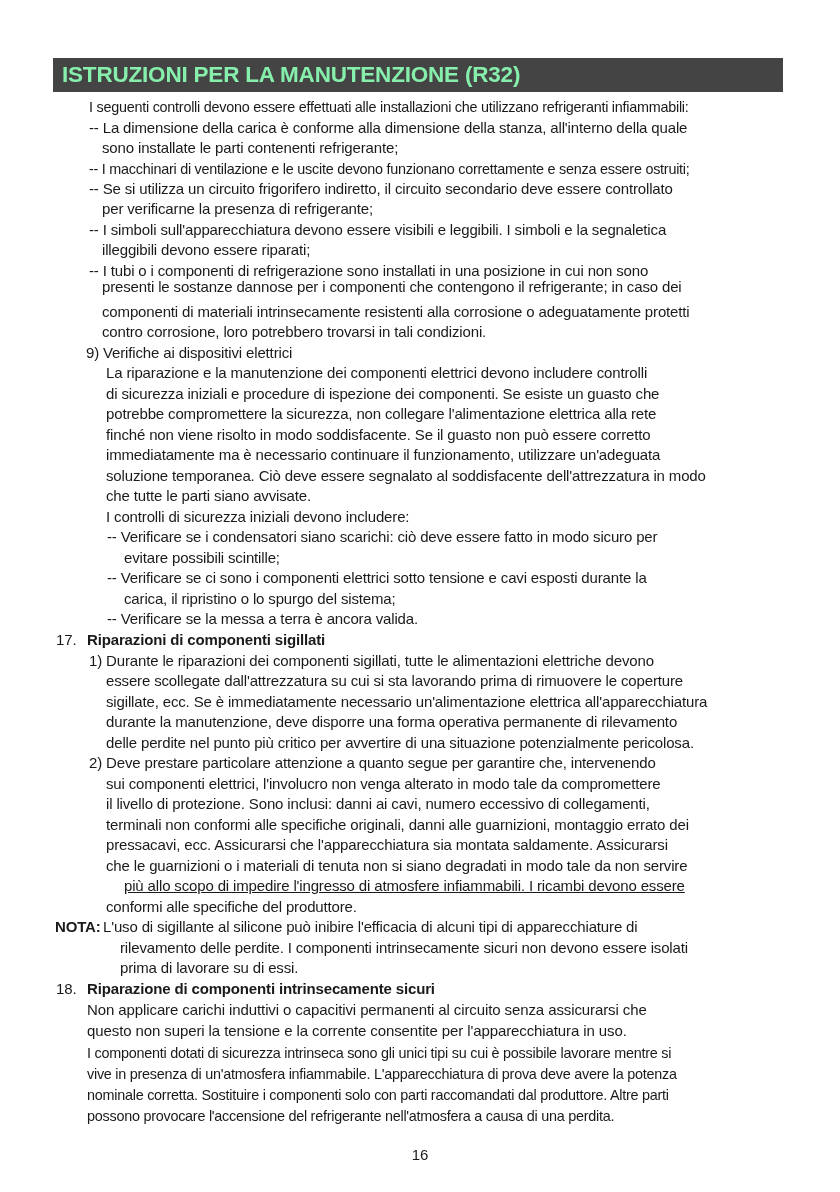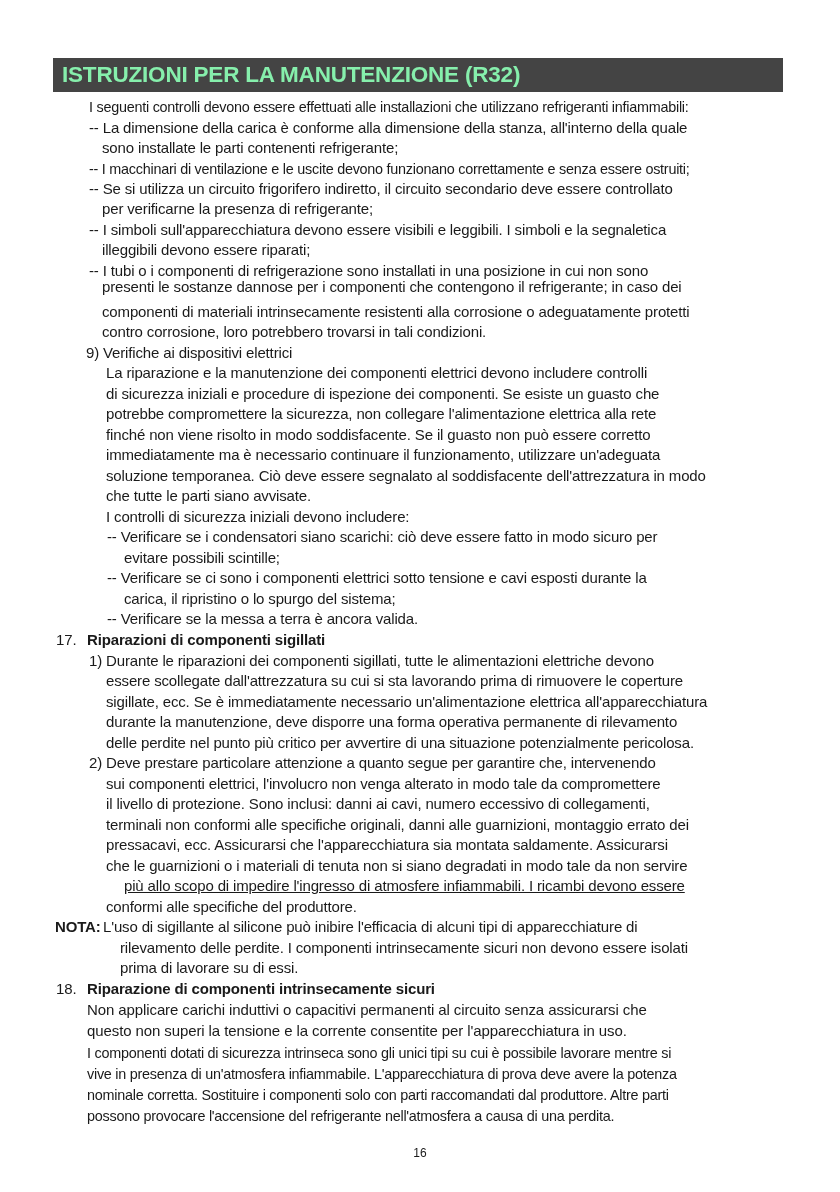--- a/index.html
+++ b/index.html
@@ -6,21 +6,21 @@
   body { width: 840px; height: 1192px; position: relative; overflow: hidden;
          font-family: "Liberation Sans", sans-serif; color: #1a1a1a; }
   .header-bar { position: absolute; left: 53px; top: 58px; width: 730px; height: 34px;
                 background: #444444; }
   .header-title { position: absolute; left: 9px; top: 3px; color: #86efac; font-weight: bold;
                   font-size: 22.5px; letter-spacing: -0.2px; line-height: 28px; white-space: nowrap; }
   .line { position: absolute; white-space: nowrap; font-size: 15px; line-height: 20px; letter-spacing: -0.15px; }
   .small { font-size: 14.4px; letter-spacing: -0.25px; }
   .big { font-size: 15px; letter-spacing: -0.1px; }
   .bold { font-weight: bold; }
-  .pagenum { position: absolute; left: 0; width: 840px; top: 1146px; text-align: center; font-size: 12px; }
+  .pagenum { position: absolute; left: 0; width: 840px; top: 1146px; text-align: center; font-size: 15px; }
 </style>
 </head>
 <body>
 
 <div class="header-bar">
   <div class="header-title">ISTRUZIONI PER LA MANUTENZIONE (R32)</div>
 </div>
 
 <div class="line small" style="left:89px; top:97px;">I seguenti controlli devono essere effettuati alle installazioni che utilizzano refrigeranti infiammabili:</div>
 <div class="line" style="left:89px; top:118px;">-- La dimensione della carica è conforme alla dimensione della stanza, all'interno della quale</div>

